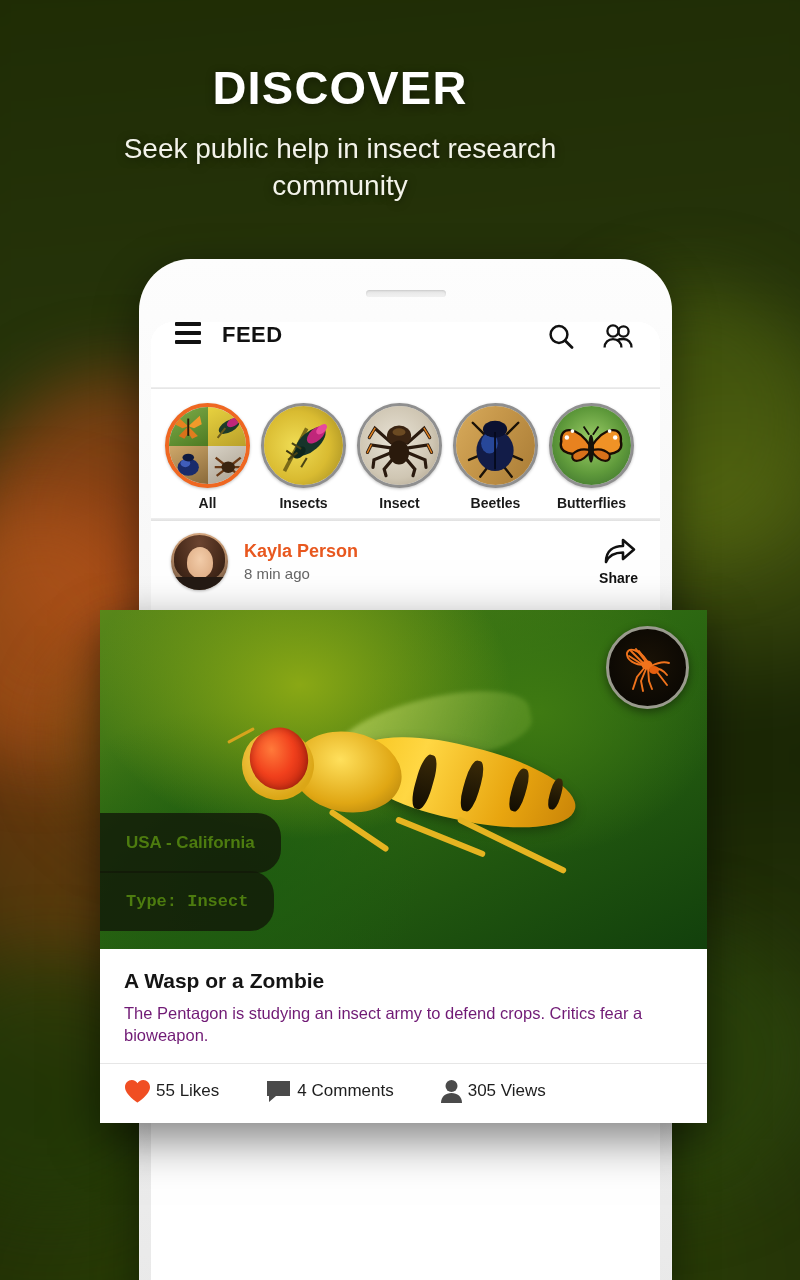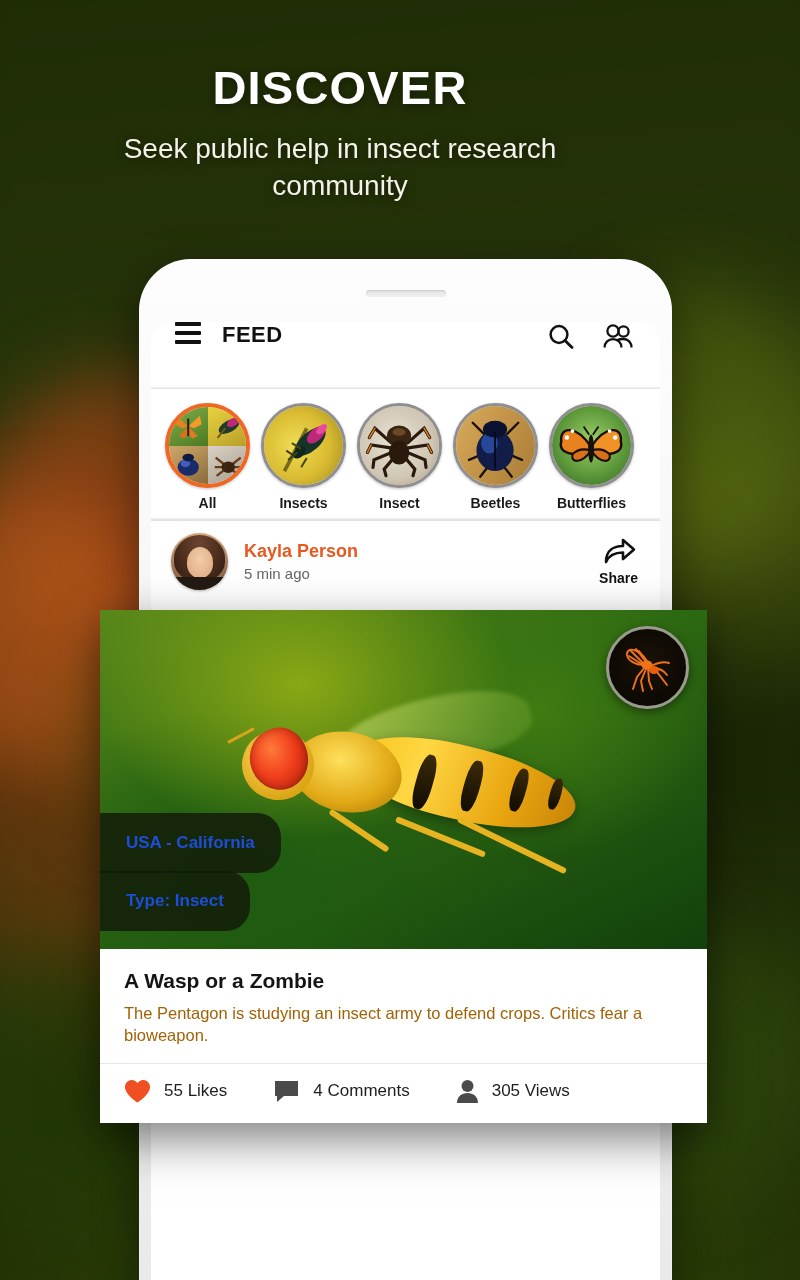--- a/index.html
+++ b/index.html
@@ -185,42 +185,42 @@
   .fly-wing { position:absolute; left:112px; top:0px; width:200px; height:66px;
     border-radius:60% 50% 40% 50%; transform:rotate(-12deg);
     background:linear-gradient(120deg, rgba(210,230,120,.55), rgba(140,190,60,.22));
     filter:blur(2px); }
   .fly-leg { position:absolute; background:#e6b421; border-radius:3px; transform-origin:left center; }
   .fly-ant { position:absolute; width:30px; height:3px; background:#d6a41d; border-radius:2px; }
 
   .tag {
     position:absolute; left:0; height:60px; display:flex; align-items:center;
     padding:0 26px 0 26px; border-radius:0 24px 24px 0;
-    background:rgba(18,26,8,.82); color:#1d4ed8; font-size:17px; font-weight:bold;
+    background:rgba(18,26,8,.82); color:#4d7c0f; font-size:17px; font-weight:bold;
     white-space:nowrap;
   }
   #tag-location { bottom:76px; }
-  #tag-type { bottom:18px; }
+  #tag-type { bottom:18px;font-family:Liberation Mono, monospace; }
 
   #logo-badge {
     position:absolute; right:18px; top:16px; width:83px; height:83px; border-radius:50%;
     background:radial-gradient(circle at 50% 45%, #1a1206 0%, #0b0803 75%);
     border:3px solid #9a9a8e; display:flex; align-items:center; justify-content:center;
     box-shadow:0 3px 10px rgba(0,0,0,.45); cursor:pointer;
   }
 
   #card-body { padding:20px 24px 16px; }
   #card-title { font-size:21px; font-weight:bold; color:#141414; }
-  #card-desc { margin-top:9px; font-size:16.5px; line-height:1.35; color:#a16207; }
+  #card-desc { margin-top:9px; font-size:16.5px; line-height:1.35; color:#701a75; }
 
   #card-stats {
     display:flex; align-items:center; gap:46px; padding:15px 24px 16px;
     border-top:1px solid #e6e6e6;
   }
-  .stat { display:flex; align-items:center; gap:13px; cursor:pointer; }
+  .stat { display:flex; align-items:center; gap:5px; cursor:pointer; }
   .stat-lbl { font-size:17px; color:#1e1e1e; }
 </style>
 </head>
 <body>
 
 <div id="bg">
   <div class="layer base"></div>
   <div class="layer">
     <div class="blob" style="left:40px;  top:430px; width:280px; height:300px; background:rgba(170,72,24,.55);"></div>
     <div class="blob" style="left:-20px; top:560px; width:240px; height:260px; background:rgba(196,96,28,.45);"></div>
@@ -400,21 +400,21 @@
     </div>
 
     <div class="posthdr">
       <div class="avatar">
         <div class="hair"></div>
           <div class="face"></div>
           <div class="shoulders"></div>
       </div>
       <div class="post-meta">
         <div class="post-author">Kayla Person</div>
-        <div class="post-time">5 min ago</div>
+        <div class="post-time">8 min ago</div>
       </div>
       <div class="share">
         <svg width="34" height="28" viewBox="0 0 34 28">
           <path d="M4 25 C4 13, 12 9, 21 9 L21 3 L32 12.5 L21 22 L21 15.5 C13 15.5, 7 18, 4 25z" fill="none" stroke="#111" stroke-width="2.6" stroke-linejoin="round"></path>
         </svg>
         <div class="share-lbl">Share</div>
       </div>
     </div>
 
     <div class="post2">

